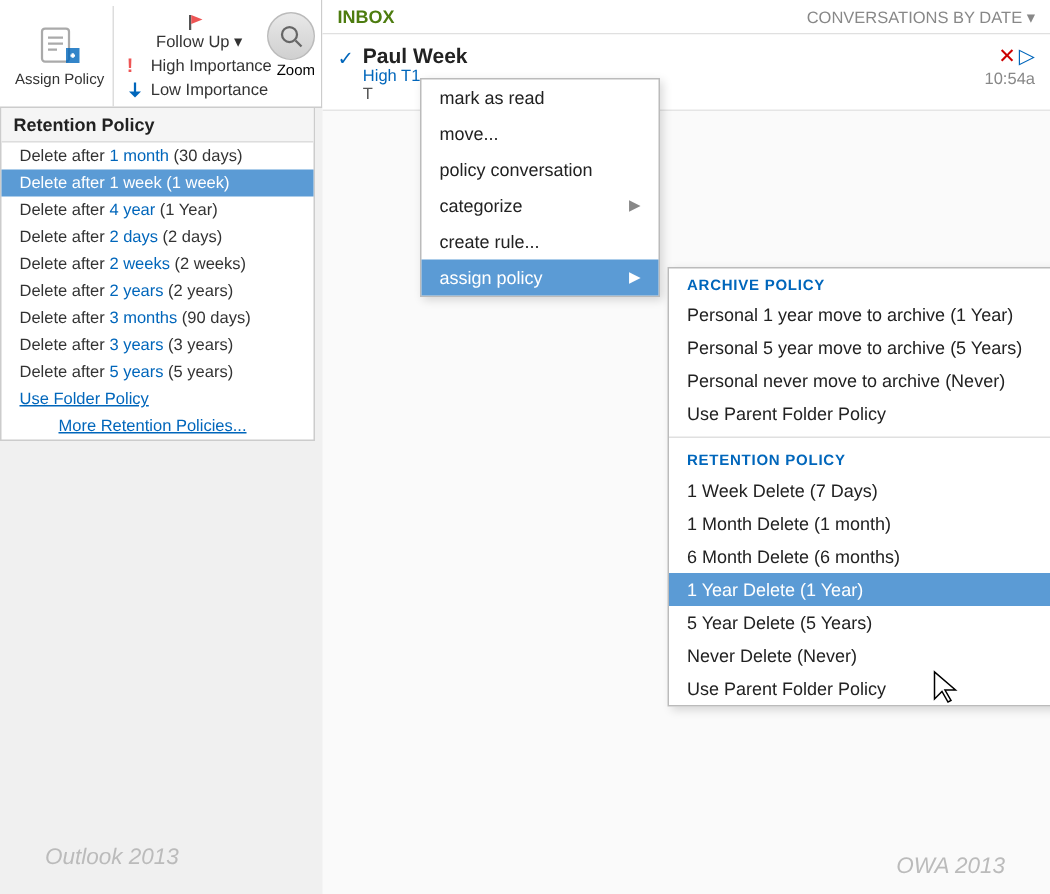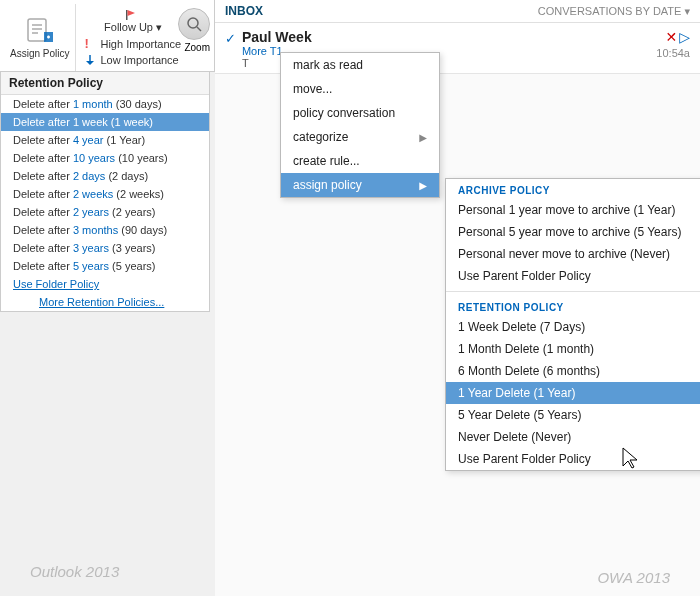--- a/index.html
+++ b/index.html
@@ -184,21 +184,21 @@
     }
     .inbox-header {
       display: flex;
       justify-content: space-between;
       align-items: center;
       padding: 4px 10px;
       background: #fff;
       border-bottom: 1px solid #e0e0e0;
     }
     .inbox-title {
-      color: #0c4a6e;
+      color: #4d7c0f;
       font-weight: bold;
       font-size: 12px;
     }
     .conversations-label {
       font-size: 11px;
       color: #888;
     }
 
     
     .email-row {
@@ -385,21 +385,20 @@
     </svg>
   </div>
   <div class="zoom-label">Zoom</div>
 </div>
 
 <div class="retention-panel">
   <div class="retention-panel-title">Retention Policy</div>
   <div class="retention-item">Delete after <span class="highlight">1 month</span> (30 days)</div>
   <div class="retention-item active">Delete after <span class="highlight">1 week</span> (1 week)</div>
   <div class="retention-item">Delete after <span class="highlight">4 year</span> (1 Year)</div>
-  <div class="retention-item">Delete after <span class="highlight">10 years</span> (10 years)</div>
   <div class="retention-item">Delete after <span class="highlight">2 days</span> (2 days)</div>
   <div class="retention-item">Delete after <span class="highlight">2 weeks</span> (2 weeks)</div>
   <div class="retention-item">Delete after <span class="highlight">2 years</span> (2 years)</div>
   <div class="retention-item">Delete after <span class="highlight">3 months</span> (90 days)</div>
   <div class="retention-item">Delete after <span class="highlight">3 years</span> (3 years)</div>
   <div class="retention-item">Delete after <span class="highlight">5 years</span> (5 years)</div>
   <div class="retention-item underline" style="color:#06b;">Use Folder Policy</div>
   <div class="retention-item underline" style="color:#06b;padding-left:38px;">More Retention Policies...</div>
 </div>
 
@@ -409,21 +408,21 @@
 
   <div class="inbox-header">
     <span class="inbox-title">INBOX</span>
     <span class="conversations-label">CONVERSATIONS BY DATE ▾</span>
   </div>
 
   <div class="email-row">
     <span class="email-check">✓</span>
     <div class="email-content">
       <div class="email-name">Paul Week</div>
-      <div class="email-subject">More T1</div>
+      <div class="email-subject">High T1</div>
       <div class="email-snippet">T</div>
     </div>
     <div style="display:flex;flex-direction:column;align-items:flex-end;gap:2px;">
       <div class="email-actions">
         <span class="email-x">✕</span>
         <span class="email-arrow">▷</span>
       </div>
       <span class="email-time">10:54a</span>
     </div>
   </div>

